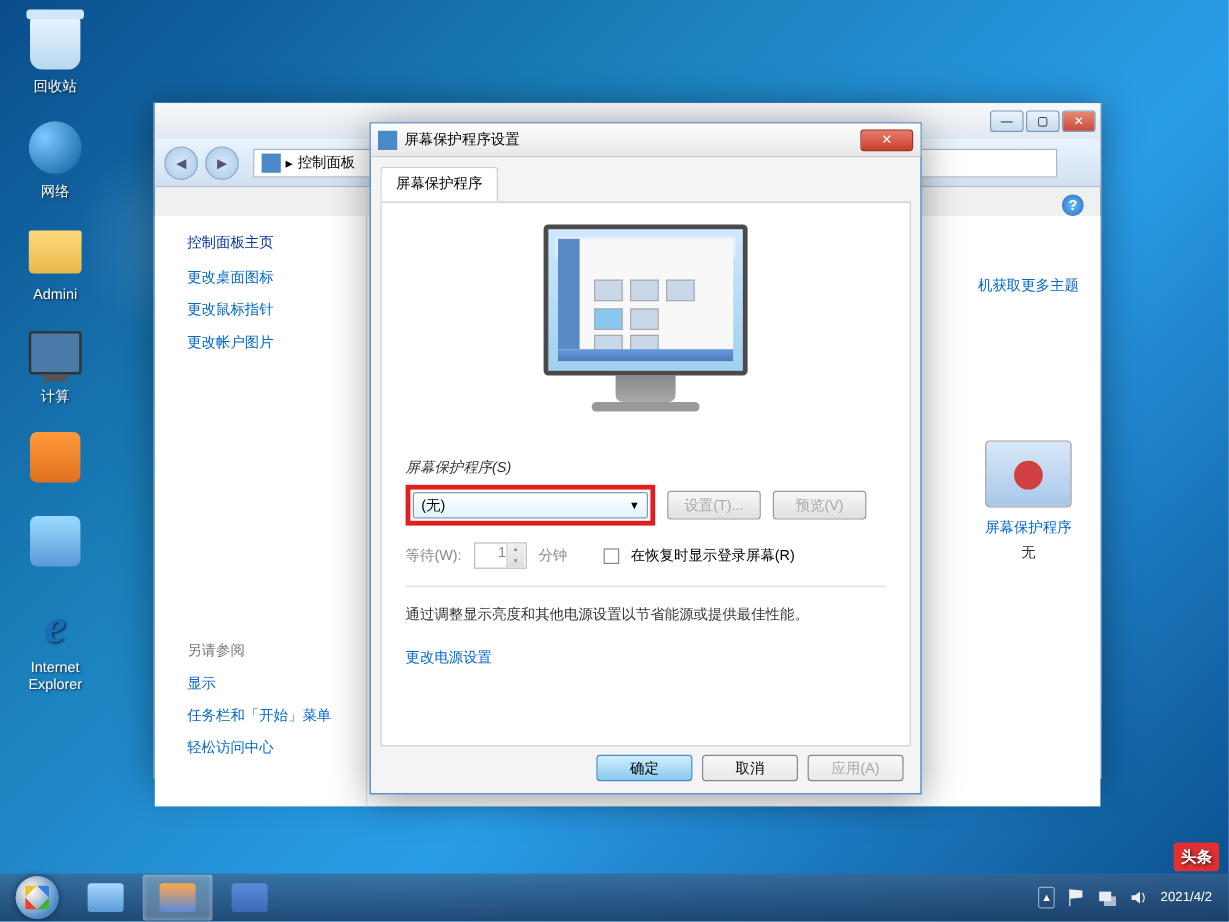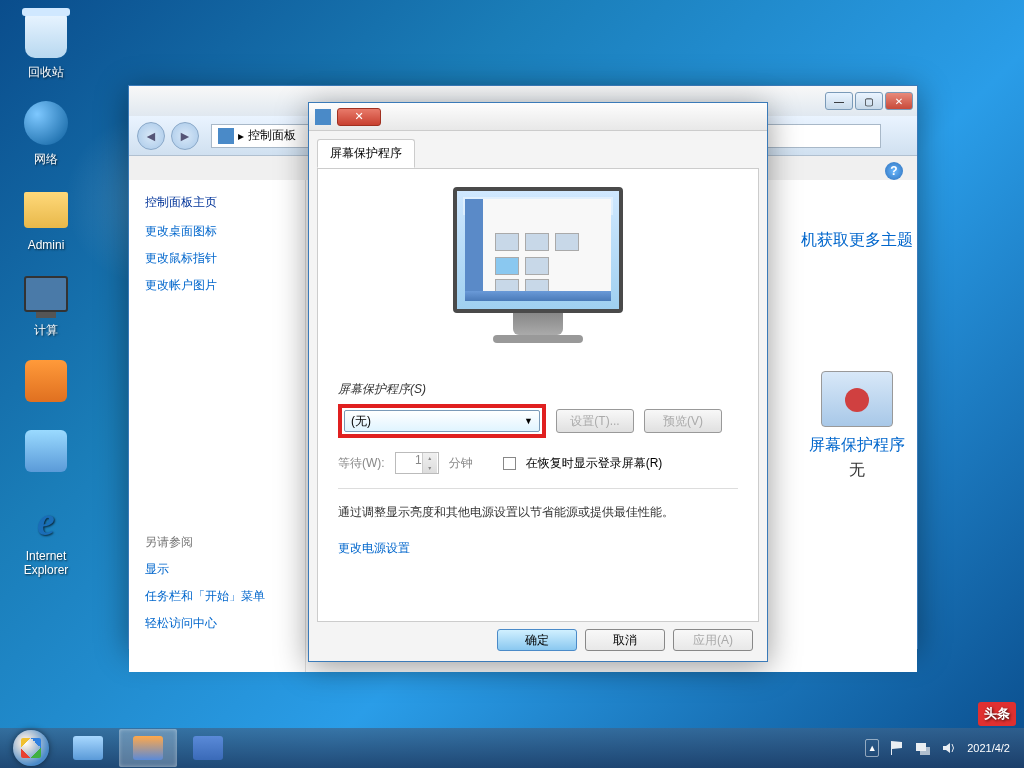--- a/index.html
+++ b/index.html
@@ -30,26 +30,26 @@
 .win-btn.close { background:linear-gradient(#e88a7a,#c84a3a); color:#fff; }
 
 .cp-toolbar { height:40px; background:linear-gradient(#eaf4ff,#d0e0f0); border-bottom:1px solid #b0c0d0; display:flex; align-items:center; padding:0 8px; gap:6px; }
 .nav-arrow { width:28px; height:28px; border-radius:50%; background:radial-gradient(circle,#d8e8f8,#a8c8e8); border:1px solid #8aa8c8; display:flex; align-items:center; justify-content:center; font-size:14px; color:#557; cursor:pointer; }
 .breadcrumb { flex:1; height:24px; background:#fff; border:1px solid #a8b8c8; display:flex; align-items:center; padding:0 6px; font-size:12px; gap:4px; margin-left:6px; }
 .bc-icon { width:16px; height:16px; background:#4a8ac8; }
 .search-box { width:160px; height:24px; background:#fff; border:1px solid #a8b8c8; margin-left:4px; }
 .help-icon { width:18px; height:18px; border-radius:50%; background:radial-gradient(#6ab8ff,#2a6db8); color:#fff; font-size:12px; display:flex; align-items:center; justify-content:center; font-weight:bold; }
 
 .cp-body { display:flex; height:calc(100% - 70px); }
-.cp-sidebar { width:176px; background:#fff; padding:14px 16px; font-size:12px; }
+.cp-sidebar { width:176px; background:#fff; padding:14px 27px; font-size:12px; }
 .cp-sidebar .heading { color:#003399; margin-bottom:12px; }
 .cp-sidebar a { display:block; color:#0066cc; text-decoration:none; margin-bottom:10px; cursor:pointer; }
 .cp-sidebar .section-label { color:#777; margin-top:240px; margin-bottom:10px; }
 .cp-main { flex:1; background:#fff; border-left:1px solid #e0e0e0; position:relative; }
-.cp-right-panel { position:absolute; right:0; top:50px; width:120px; text-align:center; font-size:16px; }
+.cp-right-panel { position:absolute; right:0; top:50px; width:120px; text-align:center; font-size:12px; }
 .cp-right-link { color:#0066cc; cursor:pointer; margin-bottom:120px; display:block; }
 .screensaver-thumb { width:72px; height:56px; margin:0 auto 8px; background:linear-gradient(#d8e8f8,#a8c8e8); border:1px solid #999; border-radius:4px; position:relative; }
 .screensaver-thumb::after { content:""; position:absolute; top:16px; left:50%; transform:translateX(-50%); width:24px; height:24px; background:#d04040; border-radius:50%; }
 
 
 .ss-dialog { top:102px; left:308px; width:460px; height:560px; background:#f4f4f4; }
 .ss-titlebar { height:28px; background:linear-gradient(#fdfdfd,#e8e8e8); display:flex; align-items:center; padding:0 6px; border-bottom:1px solid #ccc; }
 .ss-titlebar .sys-icon { width:16px; height:16px; background:#4a8ac8; margin-right:6px; }
 .ss-titlebar .title-text { font-size:12px; flex:1; }
 .ss-close { width:44px; height:18px; background:linear-gradient(#e87a6a,#c84030); border-radius:3px; color:#fff; font-size:11px; display:flex; align-items:center; justify-content:center; cursor:pointer; border:1px solid #a03020; }
@@ -200,20 +200,21 @@
         <div style="color:#0066cc">屏幕保护程序</div>
         <div style="color:#333;margin-top:4px">无</div>
       </div>
     </div>
   </div>
 </div>
 
 <div class="window ss-dialog">
   <div class="ss-titlebar">
     <div class="sys-icon"></div>
+    <div class="title-text">屏幕保护程序设置</div>
     <div class="ss-close">✕</div>
   </div>
   <div class="ss-content">
     <div class="tab-strip">
       <div class="tab">屏幕保护程序</div>
     </div>
     <div class="tab-content">
       <div class="preview-monitor">
         <div class="preview-screen">
           <div class="preview-inner">

